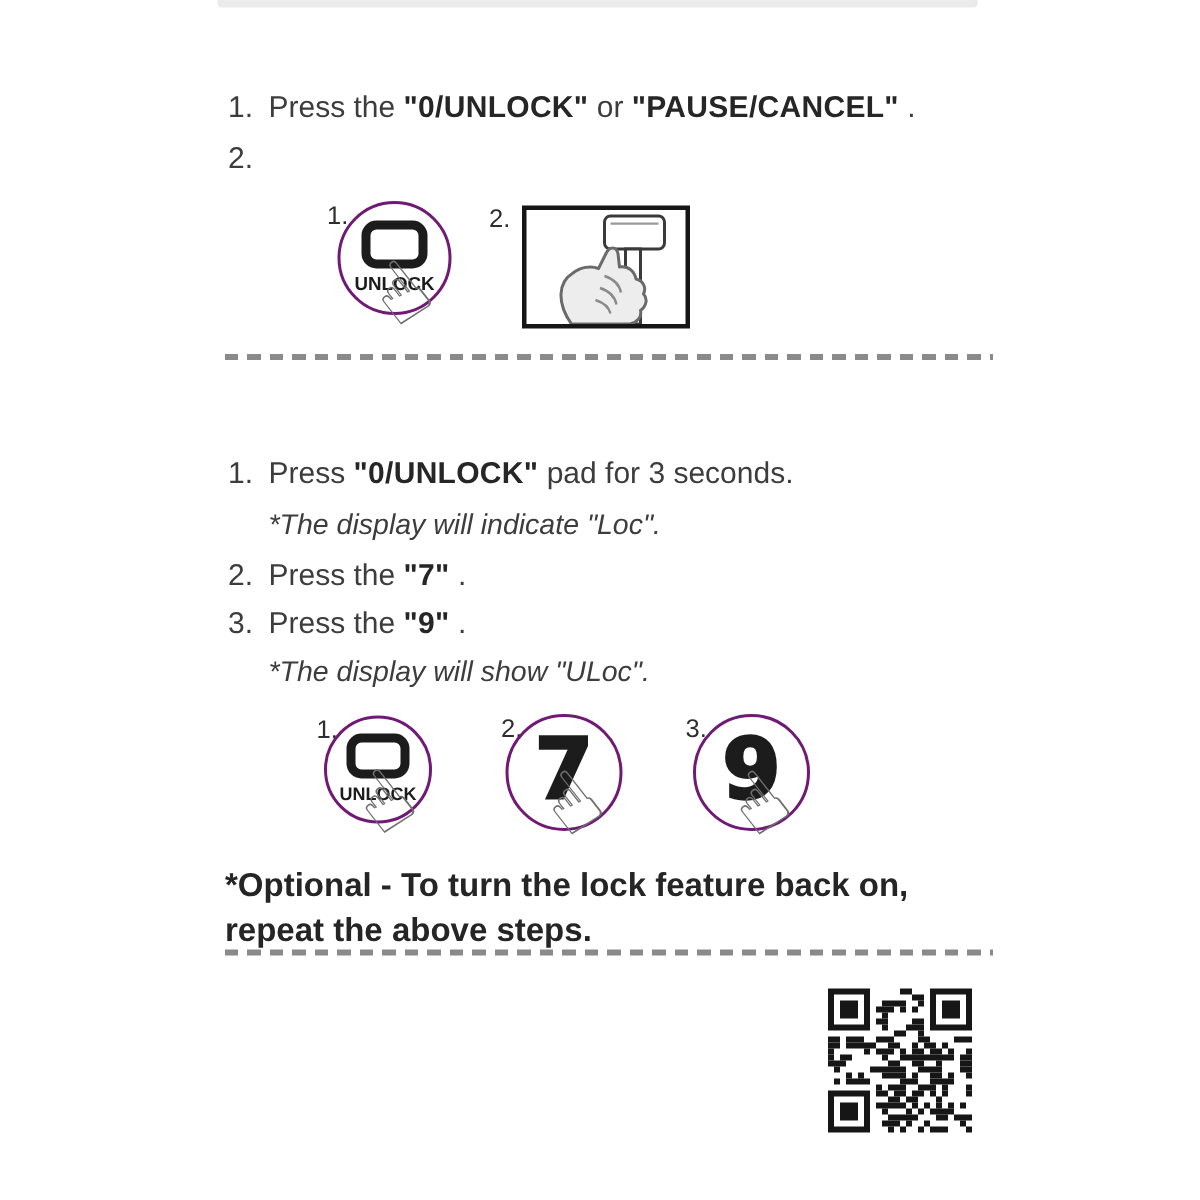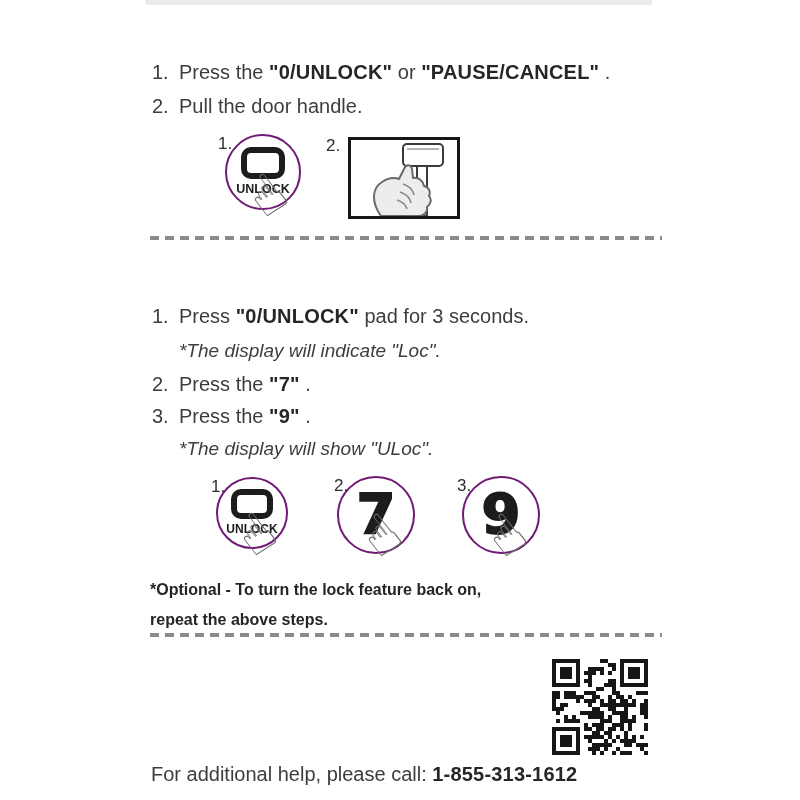--- a/index.html
+++ b/index.html
@@ -17,42 +17,41 @@
   .unlock-label{position:absolute;left:0;right:0;text-align:center;font-weight:700;color:#1c1c1c;}
   .digit{position:absolute;left:0;top:0;right:0;bottom:4px;display:flex;align-items:center;justify-content:center;
          font-family:"DejaVu Sans",sans-serif;font-weight:700;font-size:56px;color:#1c1c1c;
          -webkit-text-stroke:2px #1c1c1c;}
   .hand{position:absolute;font-family:"DejaVu Sans",sans-serif;font-size:54px;color:#6f6f6f;
         transform:rotate(-38deg);line-height:1;z-index:5;}
   .doorbox{position:absolute;left:348px;top:137px;width:112px;height:82px;border:3px solid #161616;
            box-sizing:border-box;background:#fff;}
   .divider{position:absolute;left:150px;width:512px;height:4px;
            background:repeating-linear-gradient(90deg,#8a8a8a 0 9px,transparent 9px 15px);}
-  .boldnote{position:absolute;left:150px;font-size:16px;font-weight:700;color:#252525;line-height:30px;}
+  .boldnote{position:absolute;left:150px;font-size:22px;font-weight:700;color:#252525;line-height:30px;}
   .ftext{position:absolute;left:151px;font-size:20px;white-space:nowrap;}
   .qr{position:absolute;left:552px;top:659px;width:96px;height:96px;background:#fff;}
   .qr-finder{position:absolute;width:28px;height:28px;border:4px solid #161616;background:#fff;box-sizing:border-box;}
   .qr-core{position:absolute;left:4px;top:4px;width:12px;height:12px;background:#161616;}
 </style>
 </head>
 <body>
 
 <div class="canvas">
 
   <div class="top-edge"></div>
 
 
   <div class="step" style="top:61px">
     <span class="num">1.</span>
     <span><span>Press the </span><span class="bseg">"0/UNLOCK"</span><span> or </span><span class="bseg">"PAUSE/CANCEL"</span><span> .</span></span>
   </div>
 
   <div class="step" style="top:95px">
     <span class="num">2.</span>
-    <span>Pull the door handle.</span>
   </div>
 
   <div class="figlabel" style="left:218px;top:134px">1.</div>
   <div class="circle-btn" style="left:225px;top:134px;width:76px;height:76px">
     <span class="zero-key" style="left:14px;top:11px;width:44px;height:32px" aria-label="0"></span>
     <span class="unlock-label" style="top:46px;font-size:12.5px">UNLOCK</span>
   </div>
   <span class="hand" style="left:251px;top:169px">☝</span>
 
   <div class="figlabel" style="left:326px;top:136px">2.</div>
@@ -308,15 +307,14 @@
         <div class="qr-core"></div>
       </div>
     <div class="qr-finder" style="left:68px;top:0">
         <div class="qr-core"></div>
       </div>
     <div class="qr-finder" style="left:0;top:68px">
         <div class="qr-core"></div>
       </div>
   </div>
 
-  <div class="ftext" style="top:763px"><span>For additional help, please call: </span><span class="bseg">1-855-313-1612</span></div>
 
 </div>
 
 </body></html>

